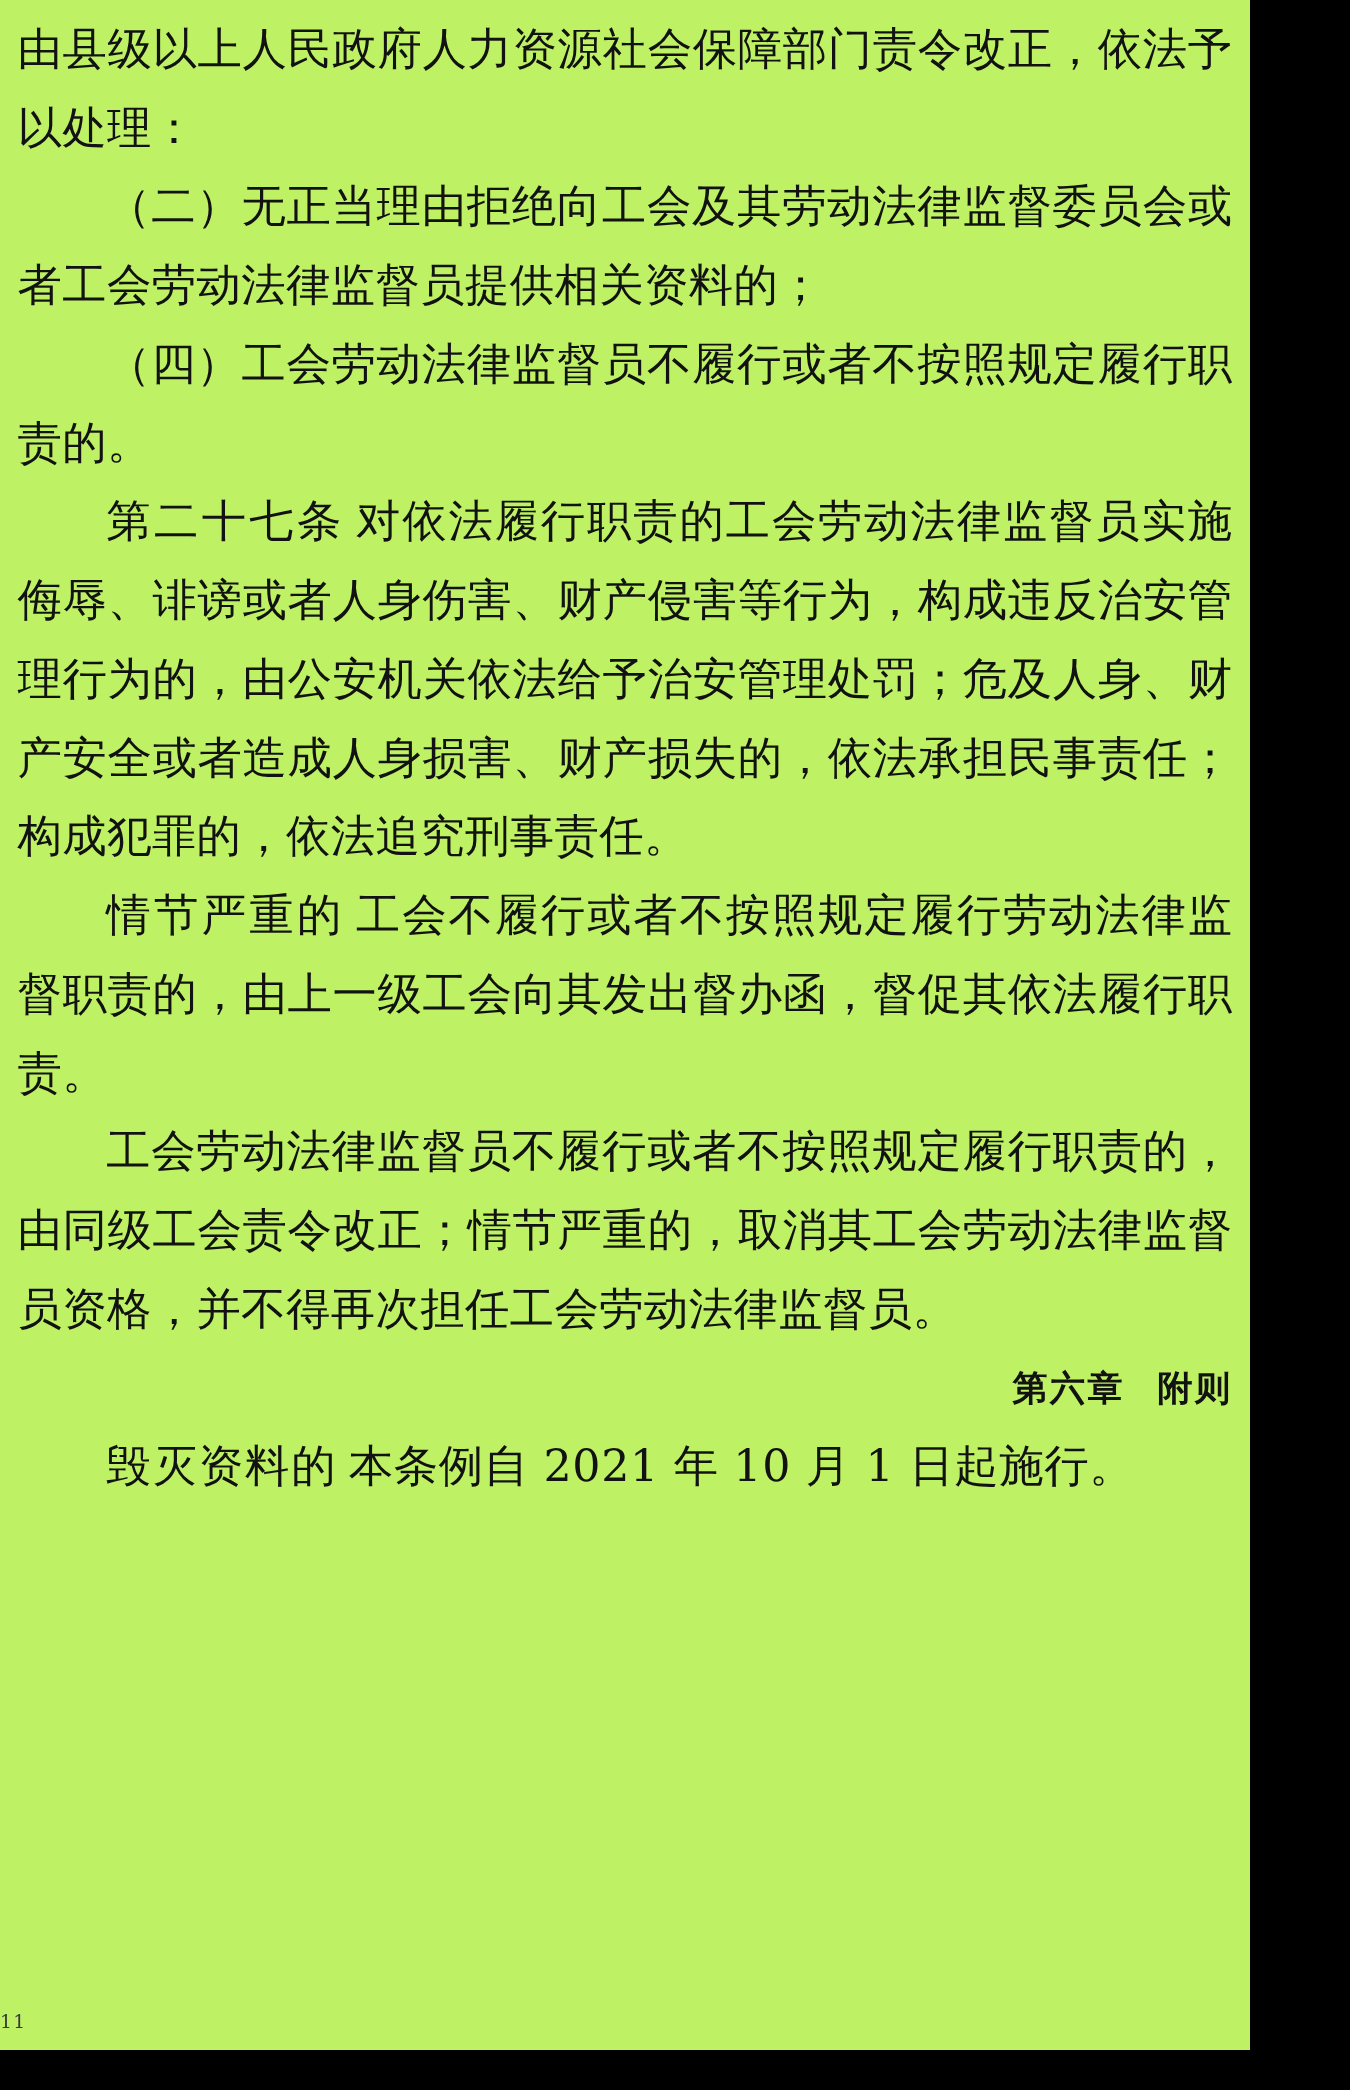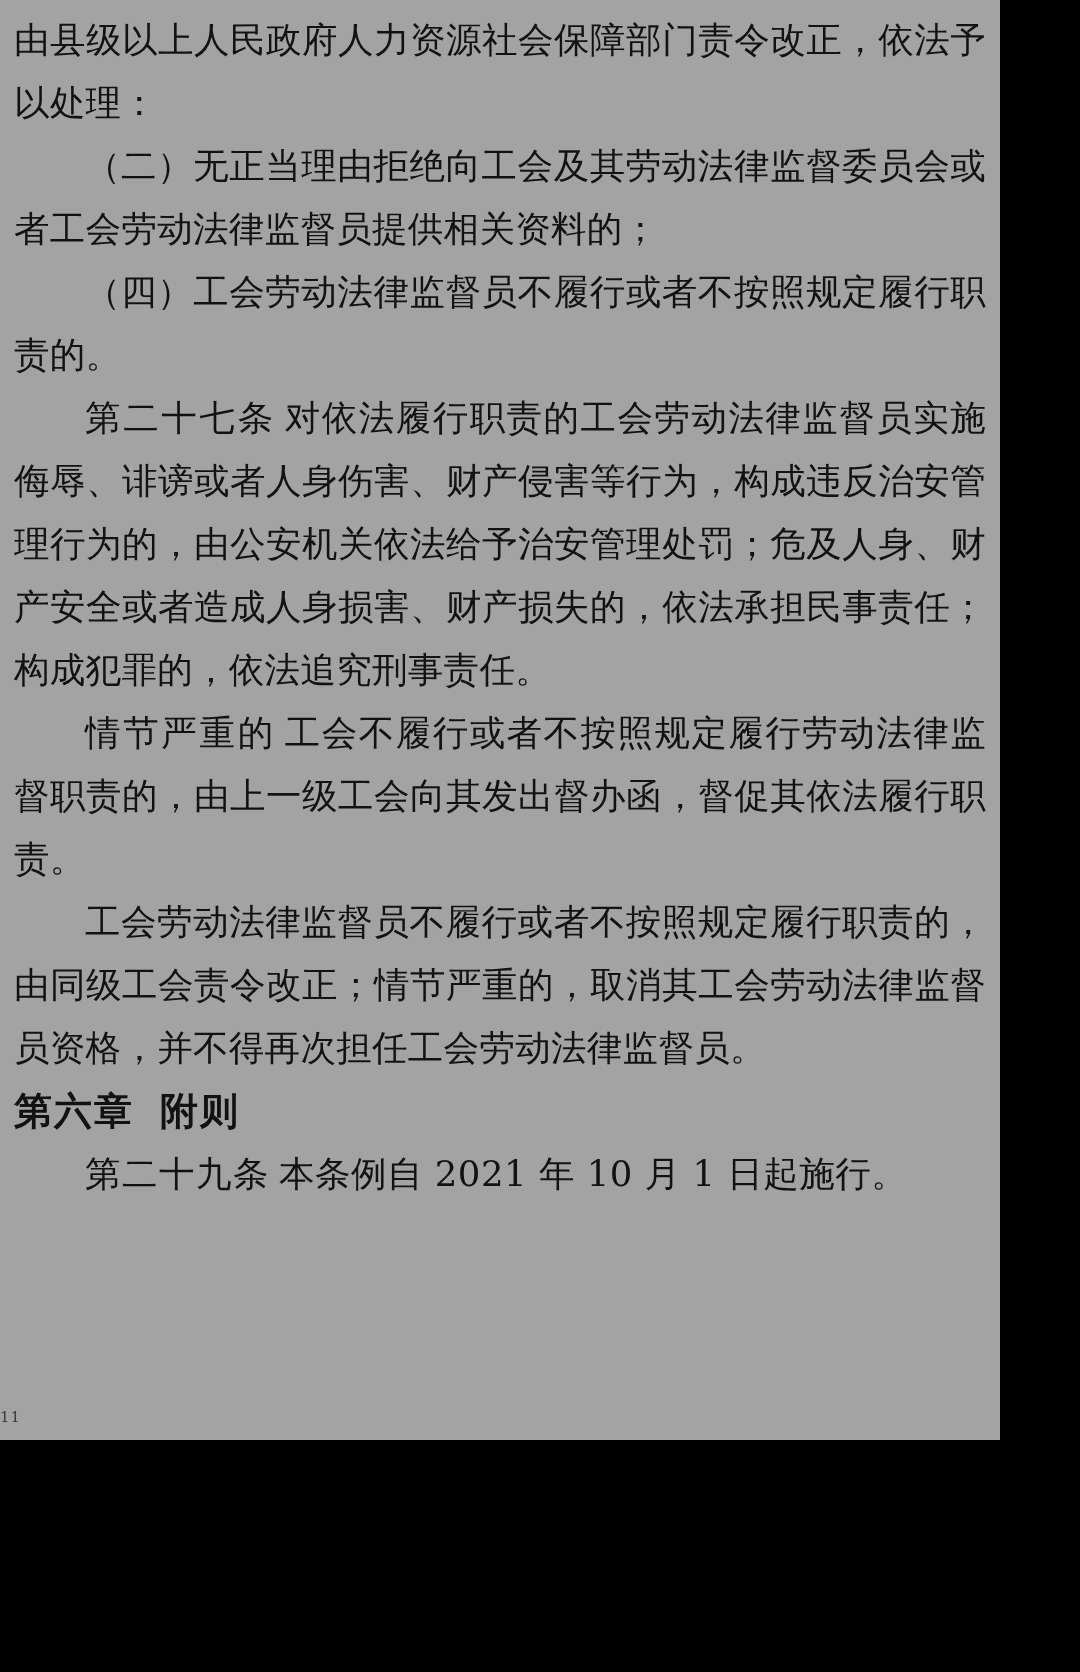--- a/index.html
+++ b/index.html
@@ -12,22 +12,22 @@
     width: 1080px;
     height: 1672px;
     overflow: hidden;
     font-family: "DejaVu Serif", "Liberation Serif", serif;
   }
   .page {
     position: absolute;
     left: 0;
     top: 0;
     width: 1000px;
-    height: 1440px;
-    background: #a3a3a3;
+    height: 1640px;
+    background: #bef264;
     overflow: hidden;
   }
   .content {
     padding: 8px 14px 0 14px;
     color: #121212;
     font-size: 35.5px;
     line-height: 63px;
     text-align: justify;
     text-justify: inter-ideograph;
     letter-spacing: 0.3px;
@@ -41,23 +41,23 @@
   }
   .art-title {
     font-weight: normal;
     letter-spacing: 1.5px;
   }
   .art-gap {
     padding-right: 9px;
   }
   .chapter {
     margin: 0;
-    text-align: left;
+    text-align: right;
     font-weight: bold;
-    font-size: 38px;
+    font-size: 28px;
     line-height: 63px;
     letter-spacing: 2px;
   }
   .chapter .sp {
     display: inline-block;
     width: 26px;
   }
   .footer {
     position: absolute;
     left: 0;
@@ -95,19 +95,19 @@
       <span class="art-title art-gap">情节严重的</span><span>工会不履行或者不按照规定履行劳动法律监督职责的，由上一级工会向其发出督办函，督促其依法履行职责。</span>
     </p>
 
     <p class="para indent">工会劳动法律监督员不履行或者不按照规定履行职责的，由同级工会责令改正；情节严重的，取消其工会劳动法律监督员资格，并不得再次担任工会劳动法律监督员。</p>
 
     <p class="chapter">
       <span>第六章</span><span class="sp"></span><span>附则</span>
     </p>
 
     <p class="para indent">
-      <span class="art-title art-gap">第二十九条</span><span class="num">本条例自 2021 年 10 月 1 日起施行。</span>
+      <span class="art-title art-gap">毁灭资料的</span><span class="num">本条例自 2021 年 10 月 1 日起施行。</span>
     </p>
 
   </div>
 
   <div class="footer">11</div>
 </div>
 
 </body></html>

